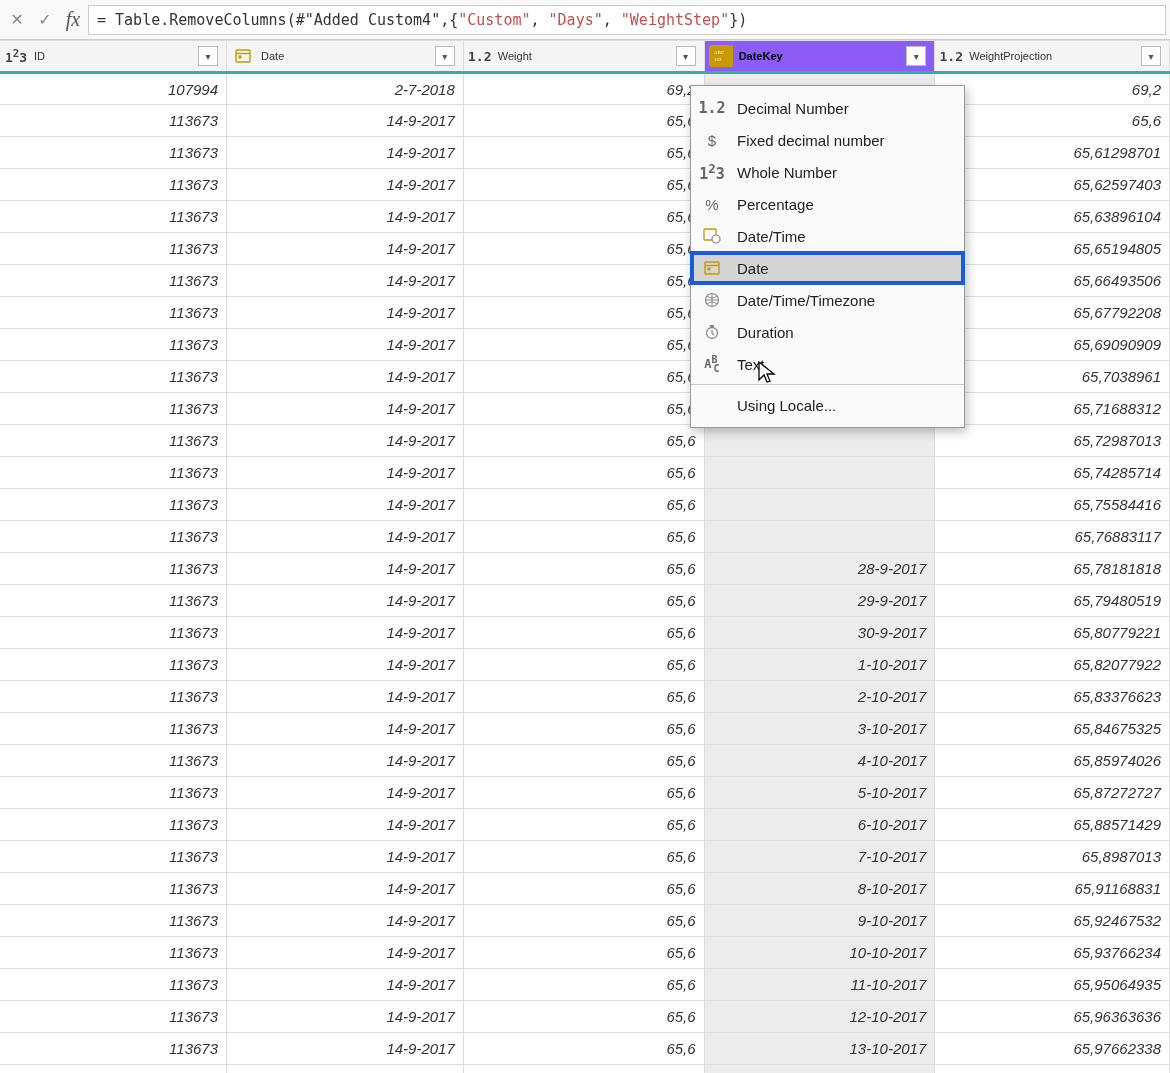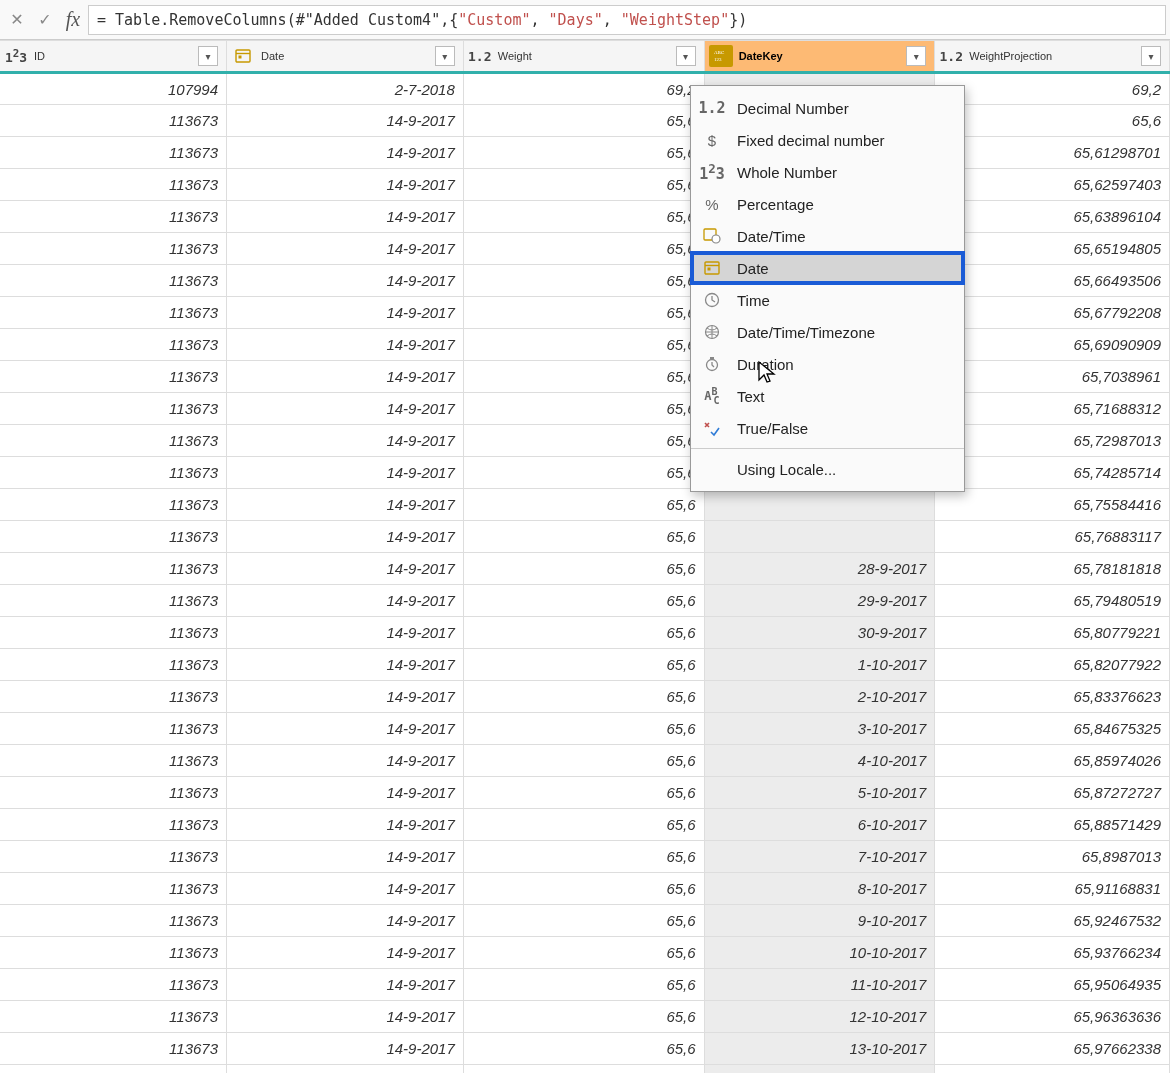--- a/index.html
+++ b/index.html
@@ -51,21 +51,21 @@
   }
   .grid th {
     background: #f5f5f5;
     text-align: left;
     font-weight: normal;
     position:relative;
     padding-left:4px;
     border-bottom: 3px solid #31b0ab;
   }
   .grid th.selected {
-    background: #fdba74;
+    background: #8b5cf6;
     color: #000;
   }
   .grid th .hdr {
     display:flex; align-items:center; gap:6px; height:100%;
   }
   .grid th .type-box {
     width:24px; height:22px;
     display:flex;align-items:center;justify-content:center;
     font-size:12px; color:#444;
   }
@@ -463,29 +463,20 @@
           <rect x="2" y="3" width="14" height="12" rx="1" fill="none" stroke="#c79900" stroke-width="1.4"></rect>
           <line x1="2" y1="6.5" x2="16" y2="6.5" stroke="#c79900" stroke-width="1.4"></line>
           <rect x="4.5" y="8.5" width="3" height="3" fill="#c79900"></rect>
         </svg>
       </span>
       <span>Date</span>
     </div>
   <div class="mi">
       <span class="mi-icon">
         <svg viewBox="0 0 18 18" width="18" height="18">
-          <circle cx="9" cy="9" r="6.5" fill="none" stroke="#888" stroke-width="1.3"></circle>
-          <path d="M9 5 V9 L12 11" stroke="#888" stroke-width="1.3" fill="none"></path>
-        </svg>
-      </span>
-      <span>Time</span>
-    </div>
-  <div class="mi">
-      <span class="mi-icon">
-        <svg viewBox="0 0 18 18" width="18" height="18">
           <circle cx="9" cy="9" r="6.5" fill="none" stroke="#888" stroke-width="1.2"></circle>
           <path d="M2.5 9 h13 M9 2.5 v13 M4 5 Q9 9 14 5 M4 13 Q9 9 14 13" stroke="#888" stroke-width="1" fill="none"></path>
         </svg>
       </span>
       <span>Date/Time/Timezone</span>
     </div>
   <div class="mi">
       <span class="mi-icon">
         <svg viewBox="0 0 18 18" width="18" height="18">
           <circle cx="9" cy="10" r="5.5" fill="none" stroke="#888" stroke-width="1.3"></circle>
@@ -494,29 +485,20 @@
         </svg>
       </span>
       <span>Duration</span>
     </div>
   <div class="mi">
       <span class="mi-icon">
         <span class="mi-txt" style="font-size:12px">A<sup>B</sup><sub style="margin-left:-4px">C</sub></span>
       </span>
       <span>Text</span>
     </div>
-  <div class="mi">
-      <span class="mi-icon">
-        <svg viewBox="0 0 18 18" width="18" height="18">
-          <path d="M2 4 L6 8 M6 4 L2 8" stroke="#c0504d" stroke-width="1.6"></path>
-          <path d="M8 13 L11 16 L16 9" stroke="#2e7bd6" stroke-width="1.6" fill="none"></path>
-        </svg>
-      </span>
-      <span>True/False</span>
-    </div>
   <div class="sep"></div>
   <div class="mi">
       <span class="mi-icon"></span>
       <span>Using Locale...</span>
     </div>
 </div>
 
 <svg class="cursor" viewBox="0 0 20 26">
   <path d="M2 2 L2 20 L7 15 L10 22 L13 21 L10 14 L17 14 Z" fill="#fff" stroke="#000" stroke-width="1.3"></path>
 </svg>

